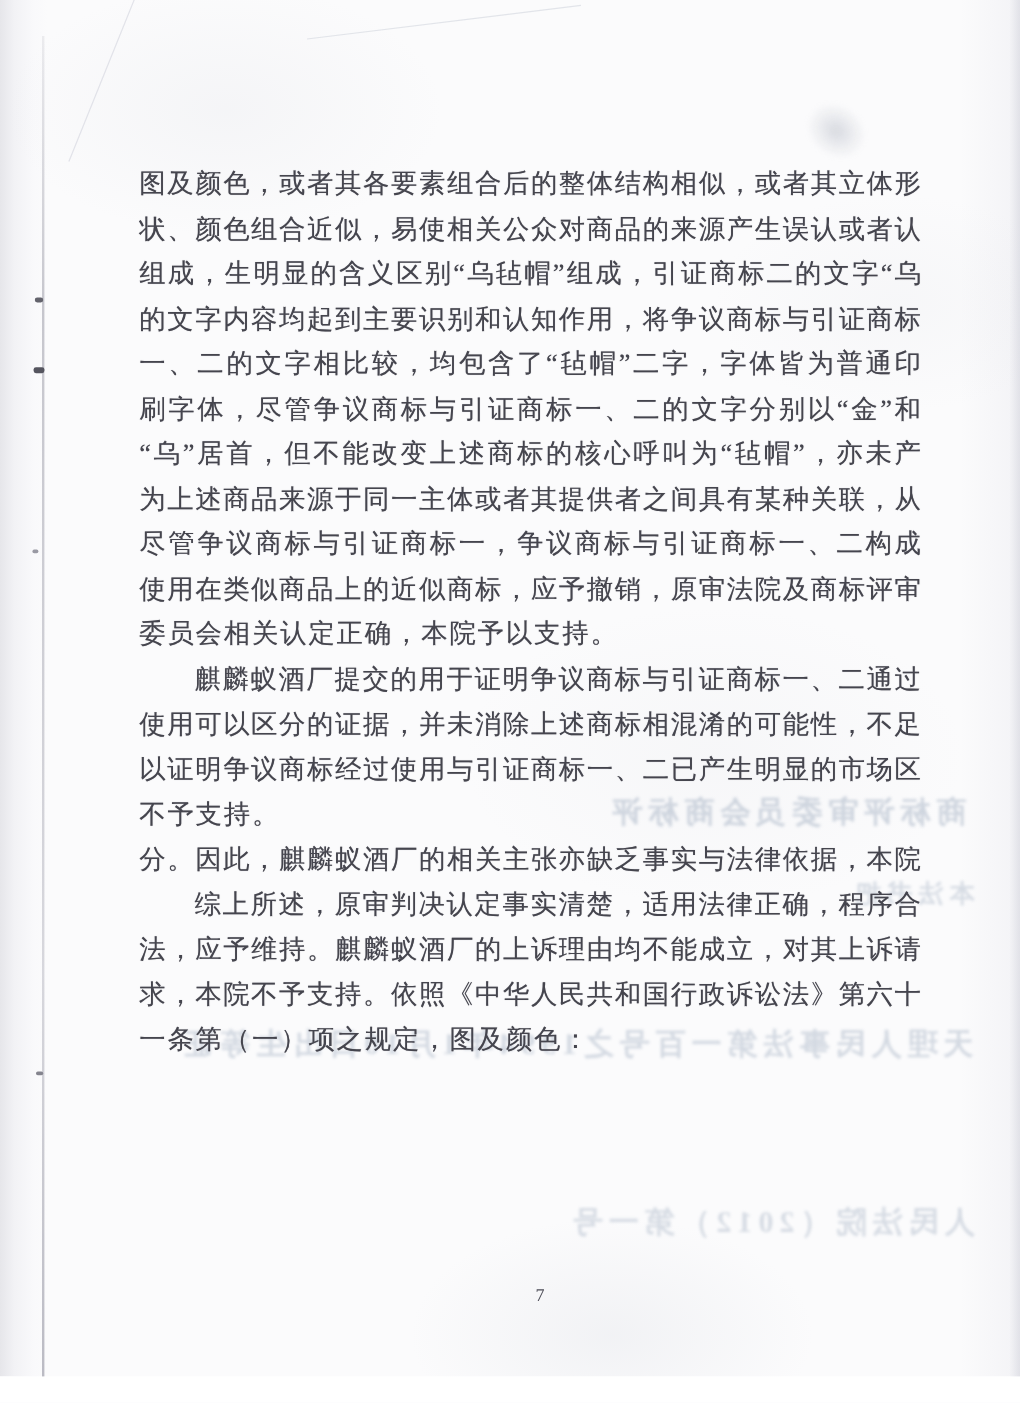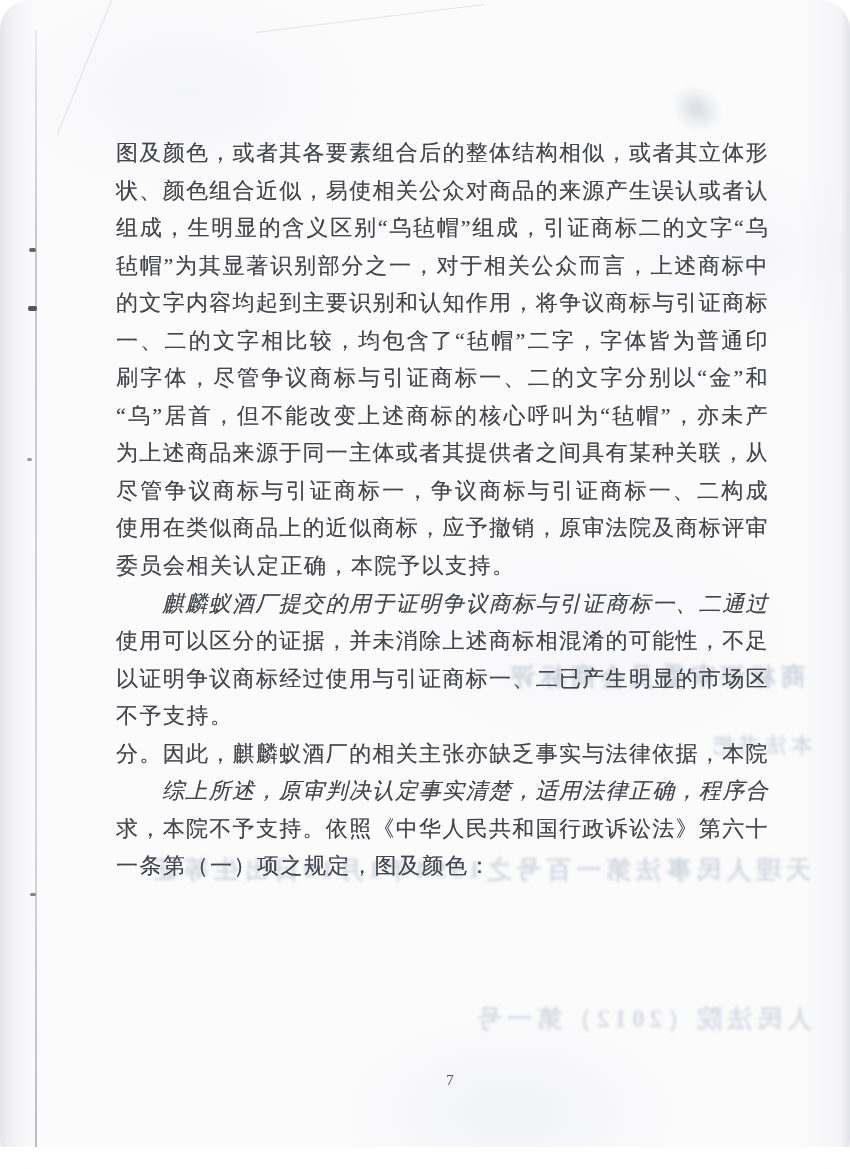--- a/index.html
+++ b/index.html
@@ -1,20 +1,19 @@
 <!DOCTYPE html>
 <html><head>
 <meta charset="utf-8">
 <style>
   html,body{margin:0;padding:0;background:#ffffff;}
   .page{
     position:relative;width:850px;height:1169px;overflow:hidden;
     background:#fbfbfc;
     font-family:"Liberation Serif","DejaVu Serif",serif;
-    border-radius:30px;
   }
   
   .scan-area{
     position:absolute;left:0;top:0;width:850px;height:1147px;
     background:
       radial-gradient(260px 150px at 22% 8%, rgba(205,208,216,0.14), rgba(205,208,216,0) 70%),
       radial-gradient(300px 180px at 70% 55%, rgba(205,208,216,0.10), rgba(205,208,216,0) 70%),
       radial-gradient(240px 140px at 60% 97%, rgba(198,202,212,0.18), rgba(198,202,212,0) 70%),
       radial-gradient(220px 130px at 88% 22%, rgba(205,208,216,0.10), rgba(205,208,216,0) 70%),
       linear-gradient(90deg,#e6e6ea 0px,#f2f2f5 12px,#f9f9fb 28px,#fbfbfc 40px,#fbfbfc 800px,#f3f3f6 850px);
@@ -37,21 +36,21 @@
 
   
   .textblock{position:absolute;left:116px;top:134px;width:652px;}
   .line{
     box-sizing:border-box;width:652px;height:37.55px;line-height:37.55px;
     font-size:22px;color:#45454e;white-space:nowrap;
     text-align:justify;text-align-last:justify;text-justify:inter-character;
     letter-spacing:0.5px;
     text-shadow:0 0 0.6px rgba(69,69,78,0.55);
   }
-  .line.indent{padding-left:46px;font-style:italic;}
+  .line.indent{padding-left:46px;}
   .line.short{text-align:center;text-align-last:left;letter-spacing:1.5px;}
 
   .page-number{position:absolute;left:430px;top:1072px;width:40px;text-align:center;
     font-size:15px;color:#4d4d57;font-family:"Liberation Serif","DejaVu Serif",serif;}
 
   
   .bleed{position:absolute;color:#a3b0c2;opacity:0.5;filter:blur(1.4px);
     transform:scaleX(-1);white-space:nowrap;overflow:hidden;
     font-size:25px;letter-spacing:5px;font-weight:bold;}
   .b1{left:505px;top:660px;width:300px;height:34px;}
@@ -77,33 +76,33 @@
 
   <div class="bleed b1">商标评审委员会商标评</div>
   <div class="bleed b2">本法书把</div>
   <div class="bleed b3">天理人民事法第一百号之1994年1月10日出生等证</div>
   <div class="bleed b4">人民法院（2012）第一号</div>
 
   <div class="textblock">
       <div class="line">图及颜色，或者其各要素组合后的整体结构相似，或者其立体形</div>
       <div class="line">状、颜色组合近似，易使相关公众对商品的来源产生误认或者认</div>
       <div class="line">组成，生明显的含义区别“乌毡帽”组成，引证商标二的文字“乌</div>
-      <div class="line">毡帽”为其显著识别部分之一，对于相关公众而言，上述商标中</div>
       <div class="line">的文字内容均起到主要识别和认知作用，将争议商标与引证商标</div>
       <div class="line">一、二的文字相比较，均包含了“毡帽”二字，字体皆为普通印</div>
       <div class="line">刷字体，尽管争议商标与引证商标一、二的文字分别以“金”和</div>
       <div class="line">“乌”居首，但不能改变上述商标的核心呼叫为“毡帽”，亦未产</div>
       <div class="line">为上述商品来源于同一主体或者其提供者之间具有某种关联，从</div>
       <div class="line">尽管争议商标与引证商标一，争议商标与引证商标一、二构成</div>
       <div class="line">使用在类似商品上的近似商标，应予撤销，原审法院及商标评审</div>
       <div class="line short">委员会相关认定正确，本院予以支持。</div>
       <div class="line indent">麒麟蚁酒厂提交的用于证明争议商标与引证商标一、二通过</div>
       <div class="line">使用可以区分的证据，并未消除上述商标相混淆的可能性，不足</div>
       <div class="line">以证明争议商标经过使用与引证商标一、二已产生明显的市场区</div>
       <div class="line short">不予支持。</div>
       <div class="line">分。因此，麒麟蚁酒厂的相关主张亦缺乏事实与法律依据，本院</div>
       <div class="line indent">综上所述，原审判决认定事实清楚，适用法律正确，程序合</div>
+      <div class="line">法，应予维持。麒麟蚁酒厂的上诉理由均不能成立，对其上诉请</div>
       <div class="line">求，本院不予支持。依照《中华人民共和国行政诉讼法》第六十</div>
       <div class="line short">一条第（一）项之规定，图及颜色：</div>
     </div>
 
   <div class="page-number">7</div>
 </div>
 
 </body></html>

